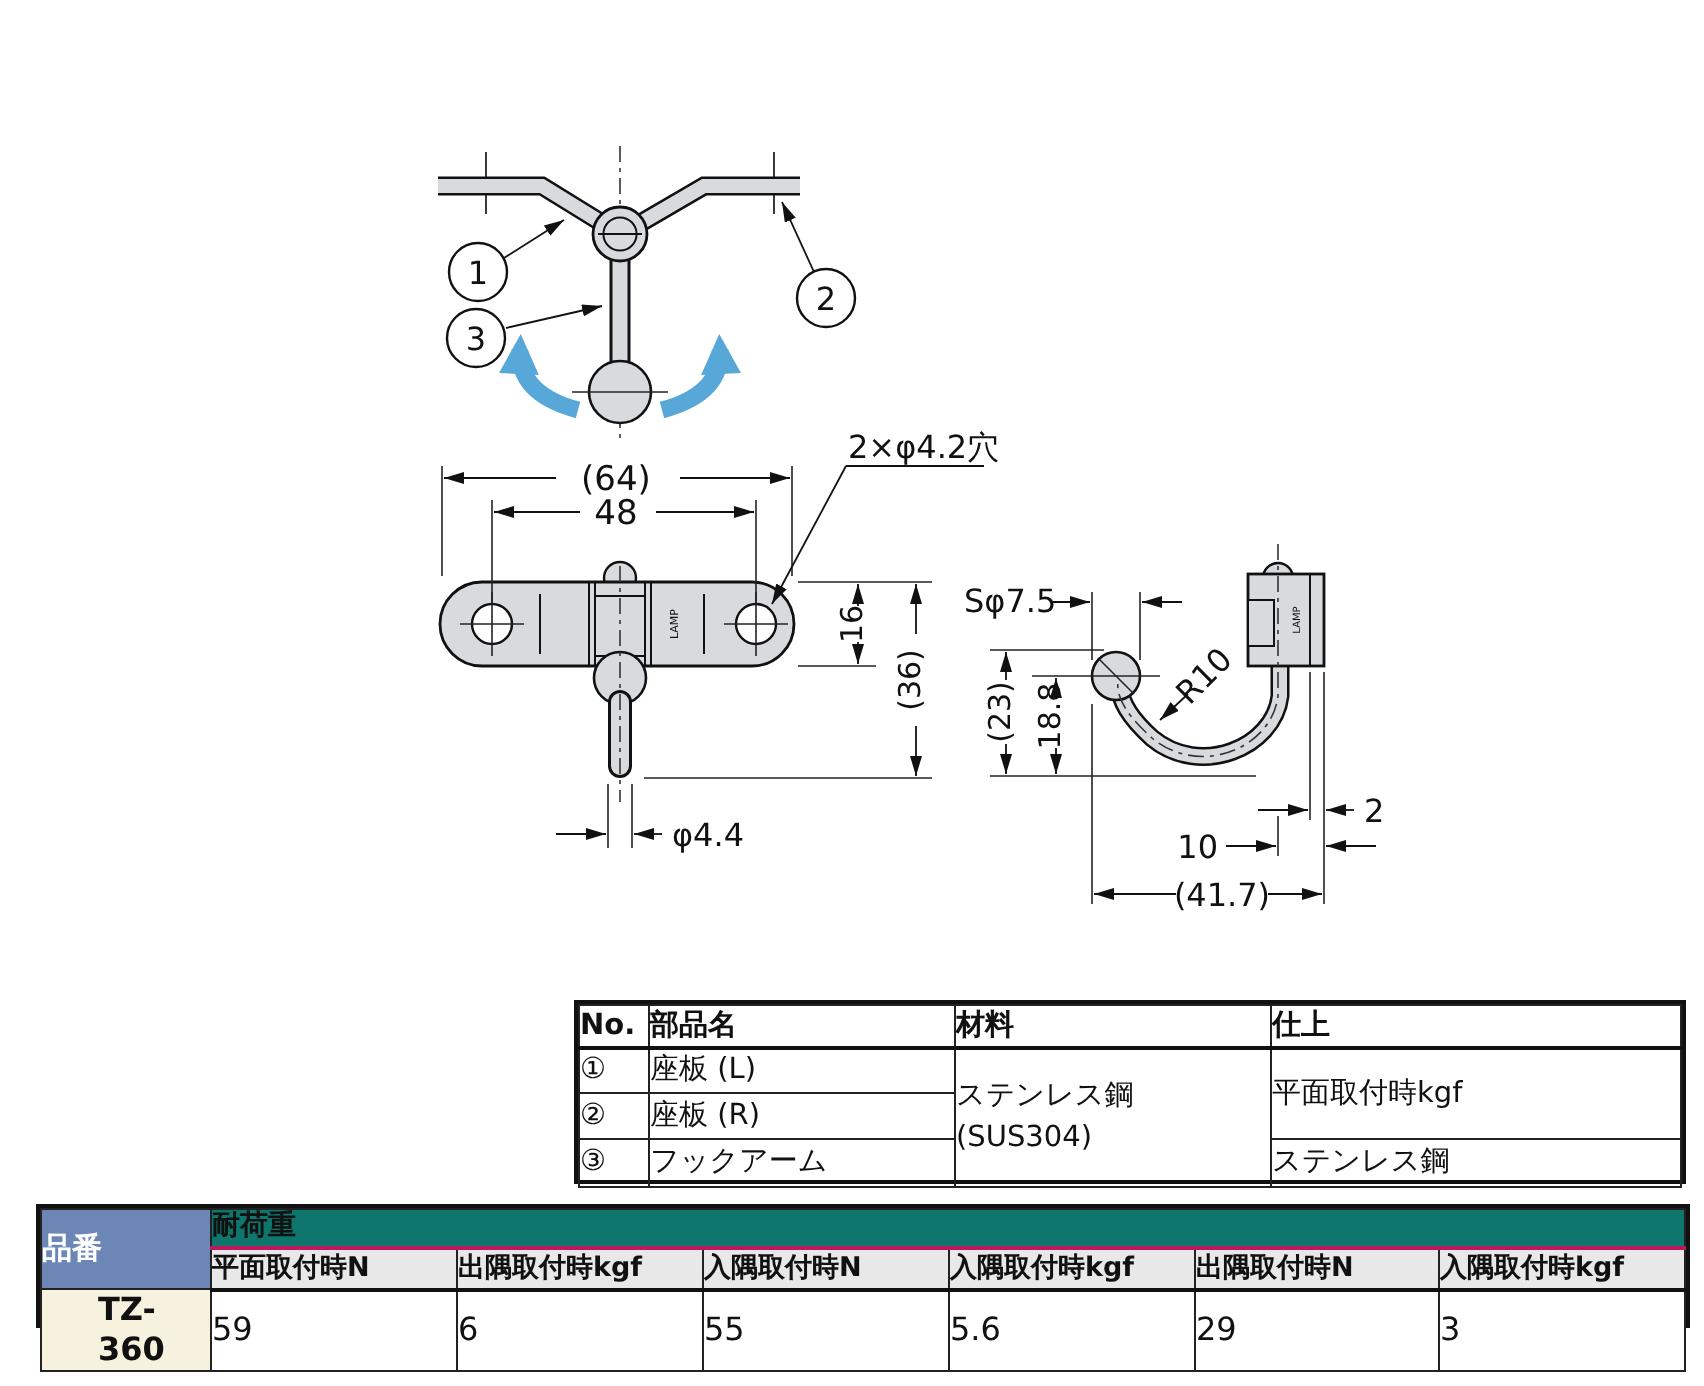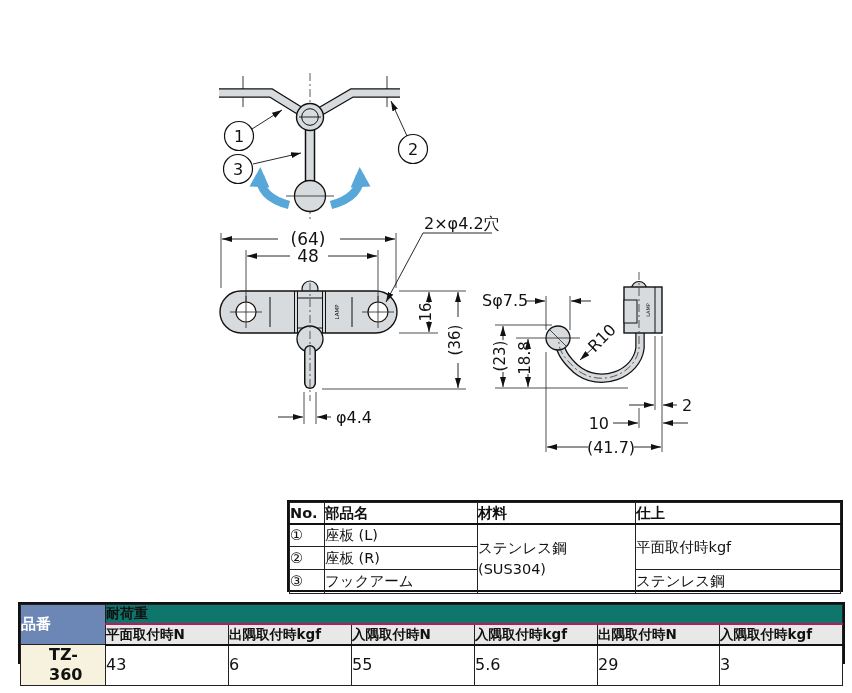--- a/index.html
+++ b/index.html
@@ -233,21 +233,21 @@
     <tr style="height:21px">
       <td class="lt-colhdr">平面取付時N</td>
       <td class="lt-colhdr">出隅取付時kgf</td>
       <td class="lt-colhdr">入隅取付時N</td>
       <td class="lt-colhdr">入隅取付時kgf</td>
       <td class="lt-colhdr">出隅取付時N</td>
       <td class="lt-colhdr">入隅取付時kgf</td>
     </tr>
     <tr style="height:21px">
       <td class="lt-model">TZ-360</td>
-      <td class="lt-val">43</td>
+      <td class="lt-val">59</td>
       <td class="lt-val">6</td>
       <td class="lt-val">55</td>
       <td class="lt-val">5.6</td>
       <td class="lt-val">29</td>
       <td class="lt-val">3</td>
     </tr>
   </tbody>
     </table>
 </div>
 

